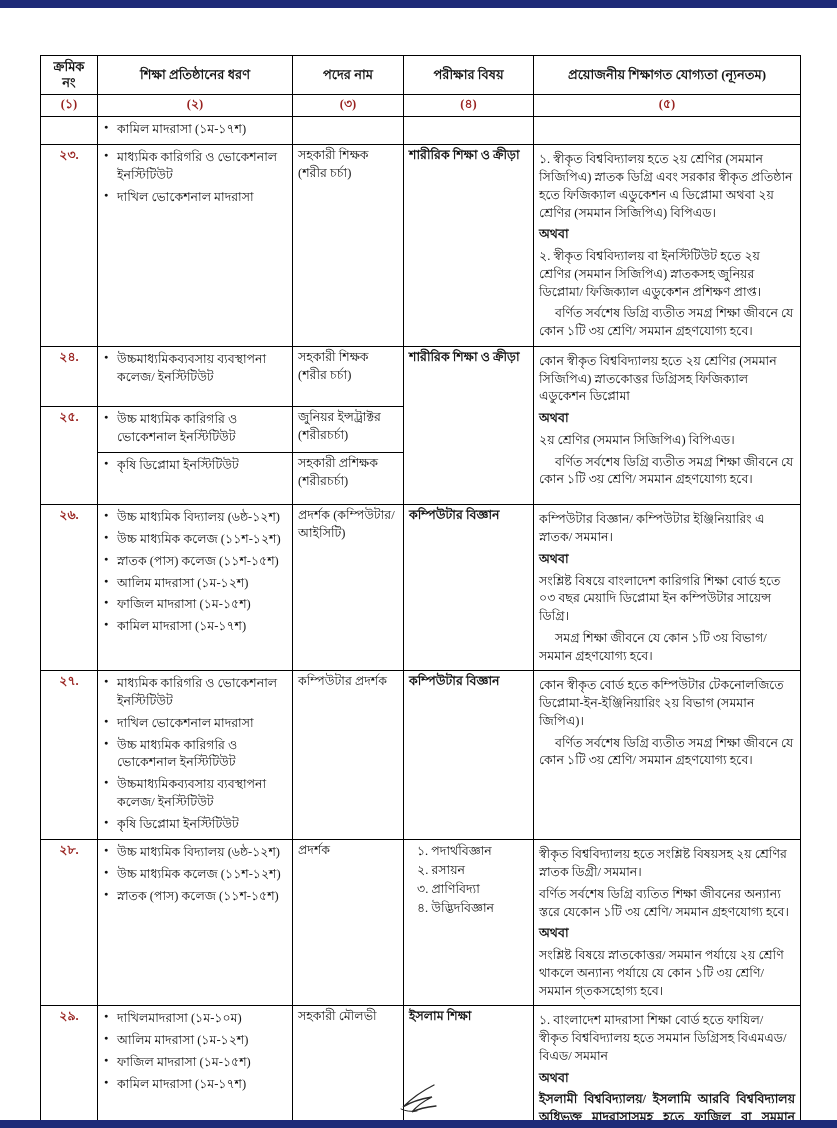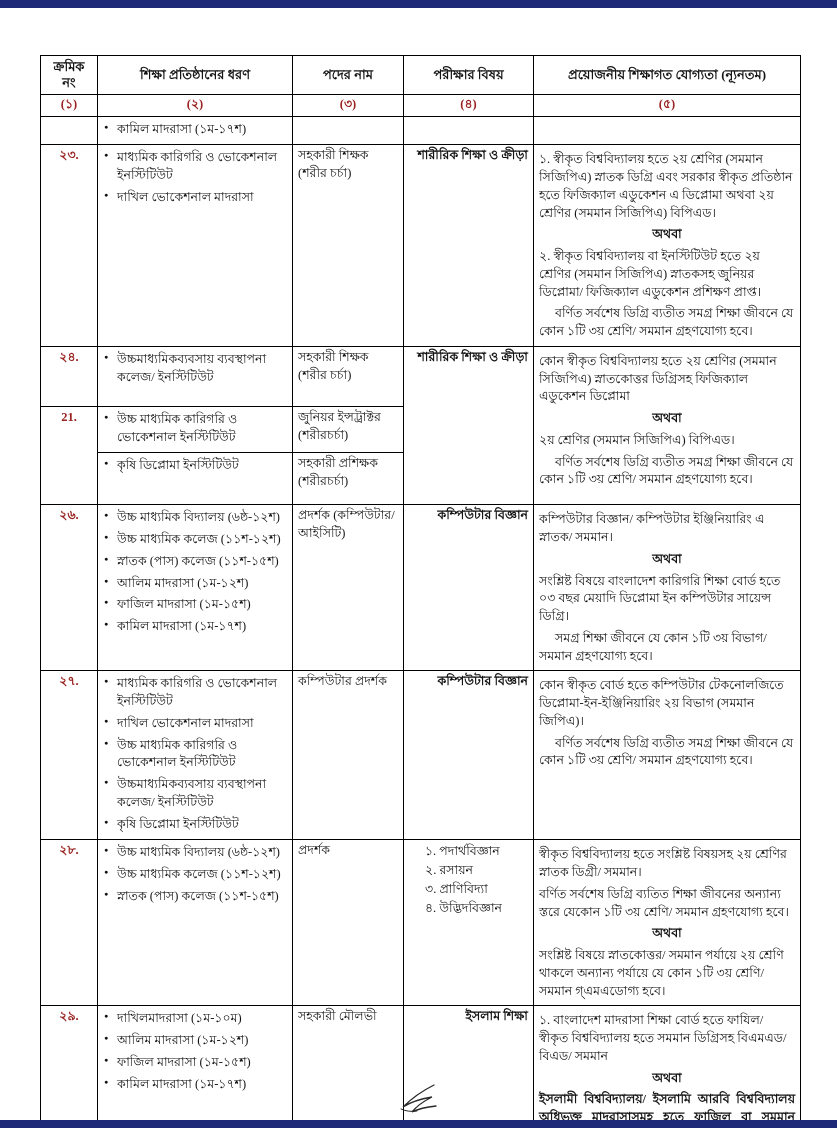--- a/index.html
+++ b/index.html
@@ -19,25 +19,25 @@
     font-size:12.5px; line-height:1.42;
   }
   td, th { border:1px solid #000; vertical-align:top; padding:2px 5px; background:#fff; }
   th { font-weight:bold; vertical-align:middle; text-align:center; font-size:13px; line-height:1.25; }
   th.th-serial { text-align:center; vertical-align:top; padding-top:3px; }
   .num-row td { text-align:center; color:var(--serial-color,#992421); font-weight:bold; padding:1px 2px; }
   td.serial { text-align:center; color:var(--serial-color,#992421); font-weight:bold;margin-left:24px; }
   .bullet { position:relative; padding-left:14px; margin:2px 0 4px; }
   .bullet::before { content:"●"; position:absolute; left:1px; top:2px; font-size:7px; color:#111; }
   td.post-cell { text-align:left; }
-  td.subject-cell { text-align:right; font-weight:bold; }
+  td.subject-cell { text-align:left; font-weight:bold; }
   td.subject-list-cell { text-align:left; }
-  td.subject-list-cell div { margin:1px 16px; }
+  td.subject-list-cell div { margin:1px 8px; }
   td.qual-cell p { margin:4px 0 3px; }
-  p.or { text-align:center; font-weight:bold; margin:2px 0 3px; }
+  p.or { text-align:left; font-weight:bold; margin:2px 0 3px; }
   p.indent { text-indent:16px; }
   p.gap { margin-top:9px; }
   p.bold { font-weight:bold; }
   p.justify { text-align:justify; }
   .signature { position:absolute; left:395px; top:1082px; width:46px; height:34px; }
 </style>
 </head>
 <body>
 
 <div class="edge-bar top"></div>
@@ -103,21 +103,21 @@
       <td class="subject-cell" rowspan="3">শারীরিক শিক্ষা ও ক্রীড়া</td>
       <td class="qual-cell" rowspan="3">
         <p>কোন স্বীকৃত বিশ্ববিদ্যালয় হতে ২য় শ্রেণির (সমমান সিজিপিএ) স্নাতকোত্তর ডিগ্রিসহ ফিজিক্যাল এডুকেশন ডিপ্লোমা</p>
         <p class="or">অথবা</p>
         <p>২য় শ্রেণির (সমমান সিজিপিএ) বিপিএড।</p>
         <p class="indent">বর্ণিত সর্বশেষ ডিগ্রি ব্যতীত সমগ্র শিক্ষা জীবনে যে কোন ১টি ৩য় শ্রেণি/ সমমান গ্রহণযোগ্য হবে।</p>
       </td>
     </tr>
 
     <tr style="height:38px">
-      <td class="serial" rowspan="2">21.</td>
+      <td class="serial" rowspan="2">২৫.</td>
       <td>
         <div class="bullet">উচ্চ মাধ্যমিক কারিগরি ও ভোকেশনাল ইনস্টিটিউট</div>
       </td>
       <td class="post-cell">জুনিয়র ইন্সট্রাক্টর (শরীরচর্চা)</td>
     </tr>
 
     <tr style="height:52px">
       <td>
         <div class="bullet">কৃষি ডিপ্লোমা ইনস্টিটিউট</div>
       </td>
@@ -172,21 +172,21 @@
       <td class="subject-list-cell">
         <div>১. পদার্থবিজ্ঞান</div>
         <div>২. রসায়ন</div>
         <div>৩. প্রাণিবিদ্যা</div>
         <div>৪. উদ্ভিদবিজ্ঞান</div>
       </td>
       <td class="qual-cell">
         <p>স্বীকৃত বিশ্ববিদ্যালয় হতে সংশ্লিষ্ট বিষয়সহ ২য় শ্রেণির স্নাতক ডিগ্রী/ সমমান।</p>
         <p>বর্ণিত সর্বশেষ ডিগ্রি ব্যতিত শিক্ষা জীবনের অন্যান্য স্তরে যেকোন ১টি ৩য় শ্রেণি/ সমমান গ্রহণযোগ্য হবে।</p>
         <p class="or">অথবা</p>
-        <p>সংশ্লিষ্ট বিষয়ে স্নাতকোত্তর/ সমমান পর্যায়ে ২য় শ্রেণি থাকলে অন্যান্য পর্যায়ে যে কোন ১টি ৩য় শ্রেণি/ সমমান গ্এমএডোগ্য হবে।</p>
+        <p>সংশ্লিষ্ট বিষয়ে স্নাতকোত্তর/ সমমান পর্যায়ে ২য় শ্রেণি থাকলে অন্যান্য পর্যায়ে যে কোন ১টি ৩য় শ্রেণি/ সমমান গ্তকসহোগ্য হবে।</p>
       </td>
     </tr>
 
     <tr style="height:192px">
       <td class="serial">২৯.</td>
       <td>
         <div class="bullet">দাখিলমাদরাসা (১ম-১০ম)</div>
         <div class="bullet">আলিম মাদরাসা (১ম-১২শ)</div>
         <div class="bullet">ফাজিল মাদরাসা (১ম-১৫শ)</div>
         <div class="bullet">কামিল মাদরাসা (১ম-১৭শ)</div>

